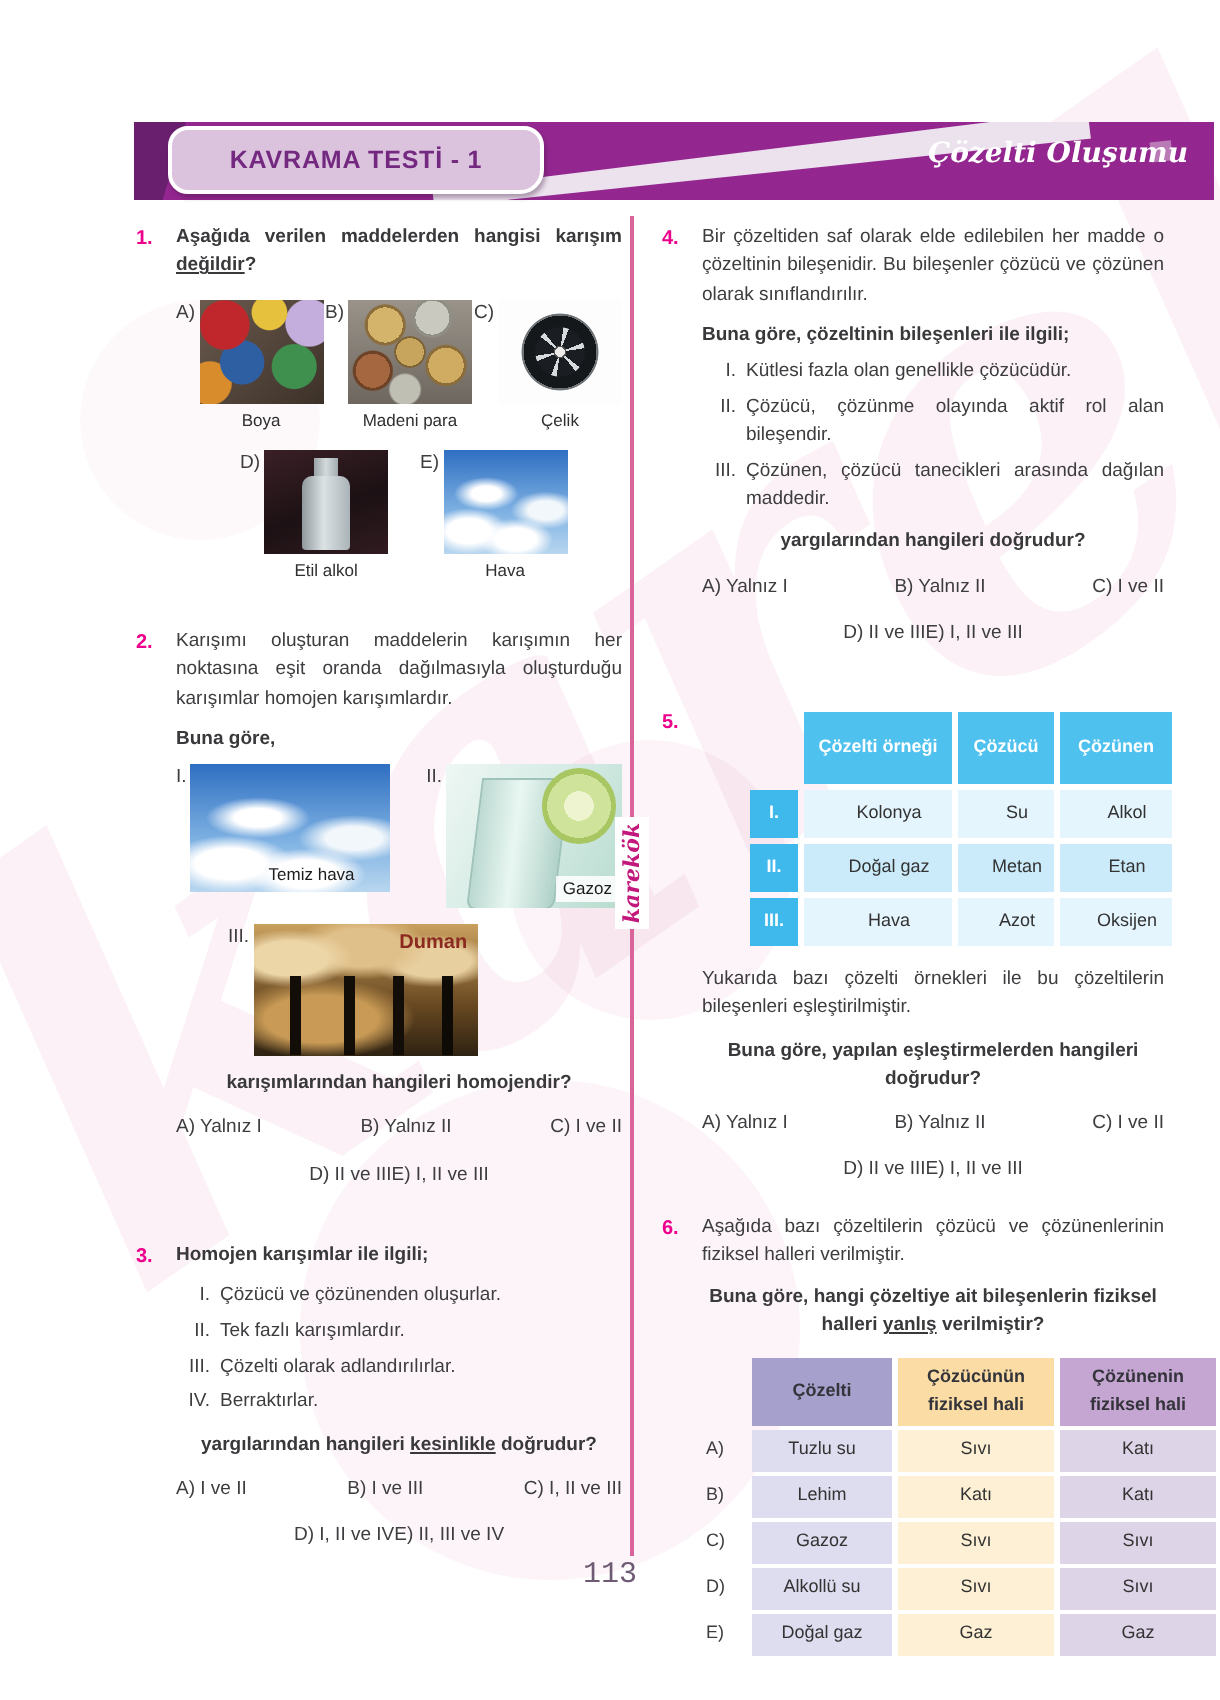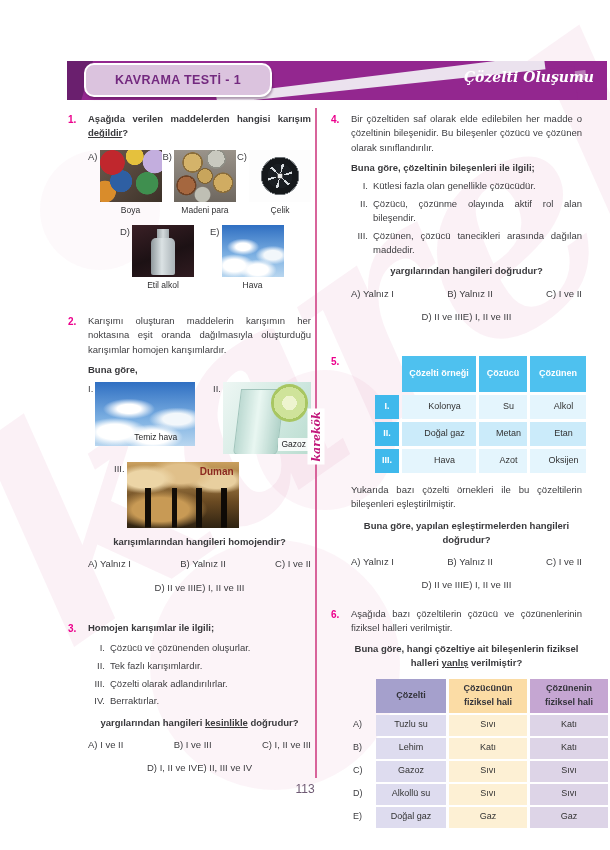--- a/index.html
+++ b/index.html
@@ -145,21 +145,21 @@
   .t6 .cB{background:#FDF0D4;}
   .t6 .cC{background:#DDD4E7;}
 
   
   .mq2{margin-top:22px;}
   .mq3{margin-top:26px;}
   .mq5{margin-top:30px;}
   .mq6{margin-top:14px;}
 
   .page-num{position:absolute;left:0;right:0;bottom:54px;text-align:center;z-index:2;
-    font-family:Liberation Sans, sans-serif;font-size:12px;color:#6e5a73;}
+    font-family:Liberation Mono, monospace;font-size:15px;color:#6e5a73;}
 </style>
 </head>
 <body>
 
 <div class="page">
 
   <div class="wm-circle wmc1"></div>
   <div class="wm-circle wmc2"></div>
   <div class="wm-circle wmc3"></div>
   <div class="wm-text">karekök</div>

